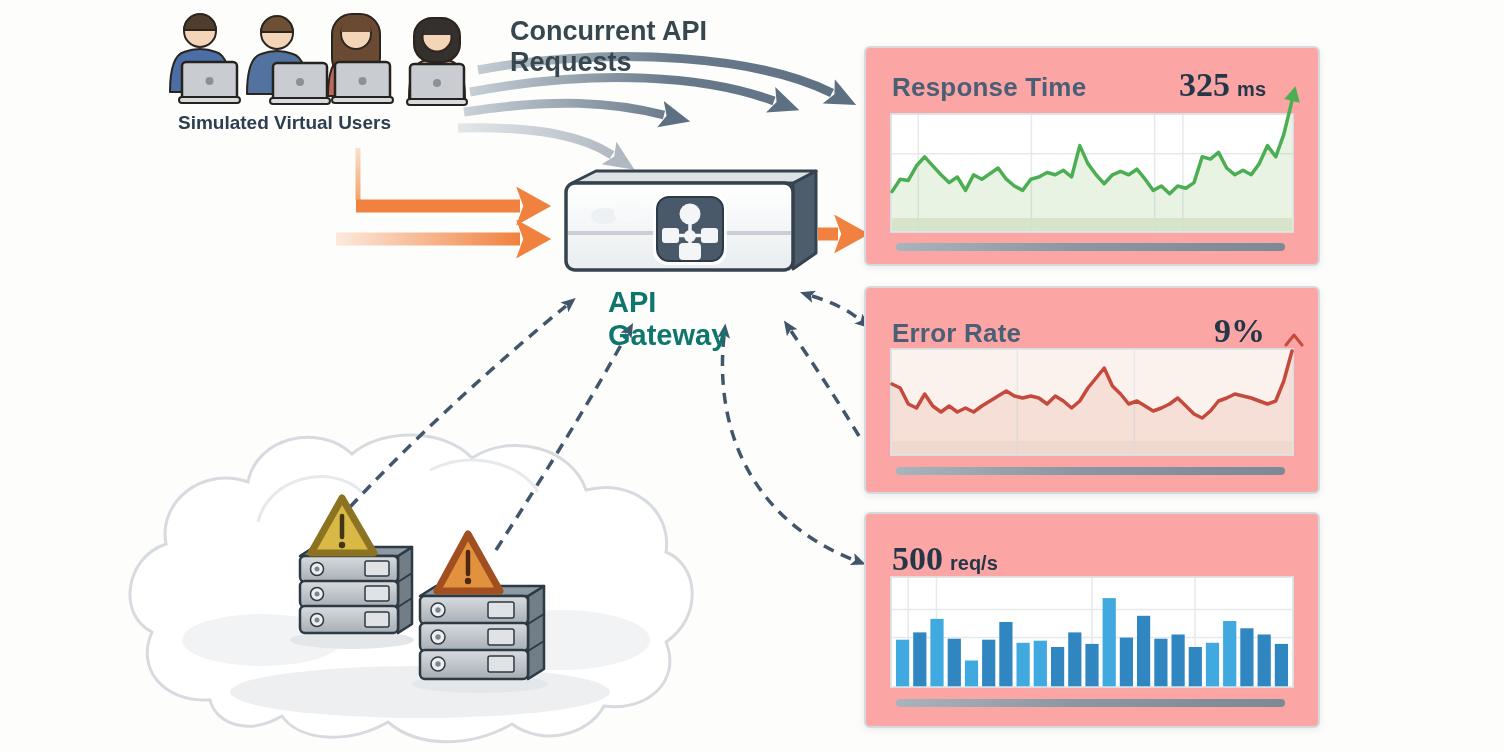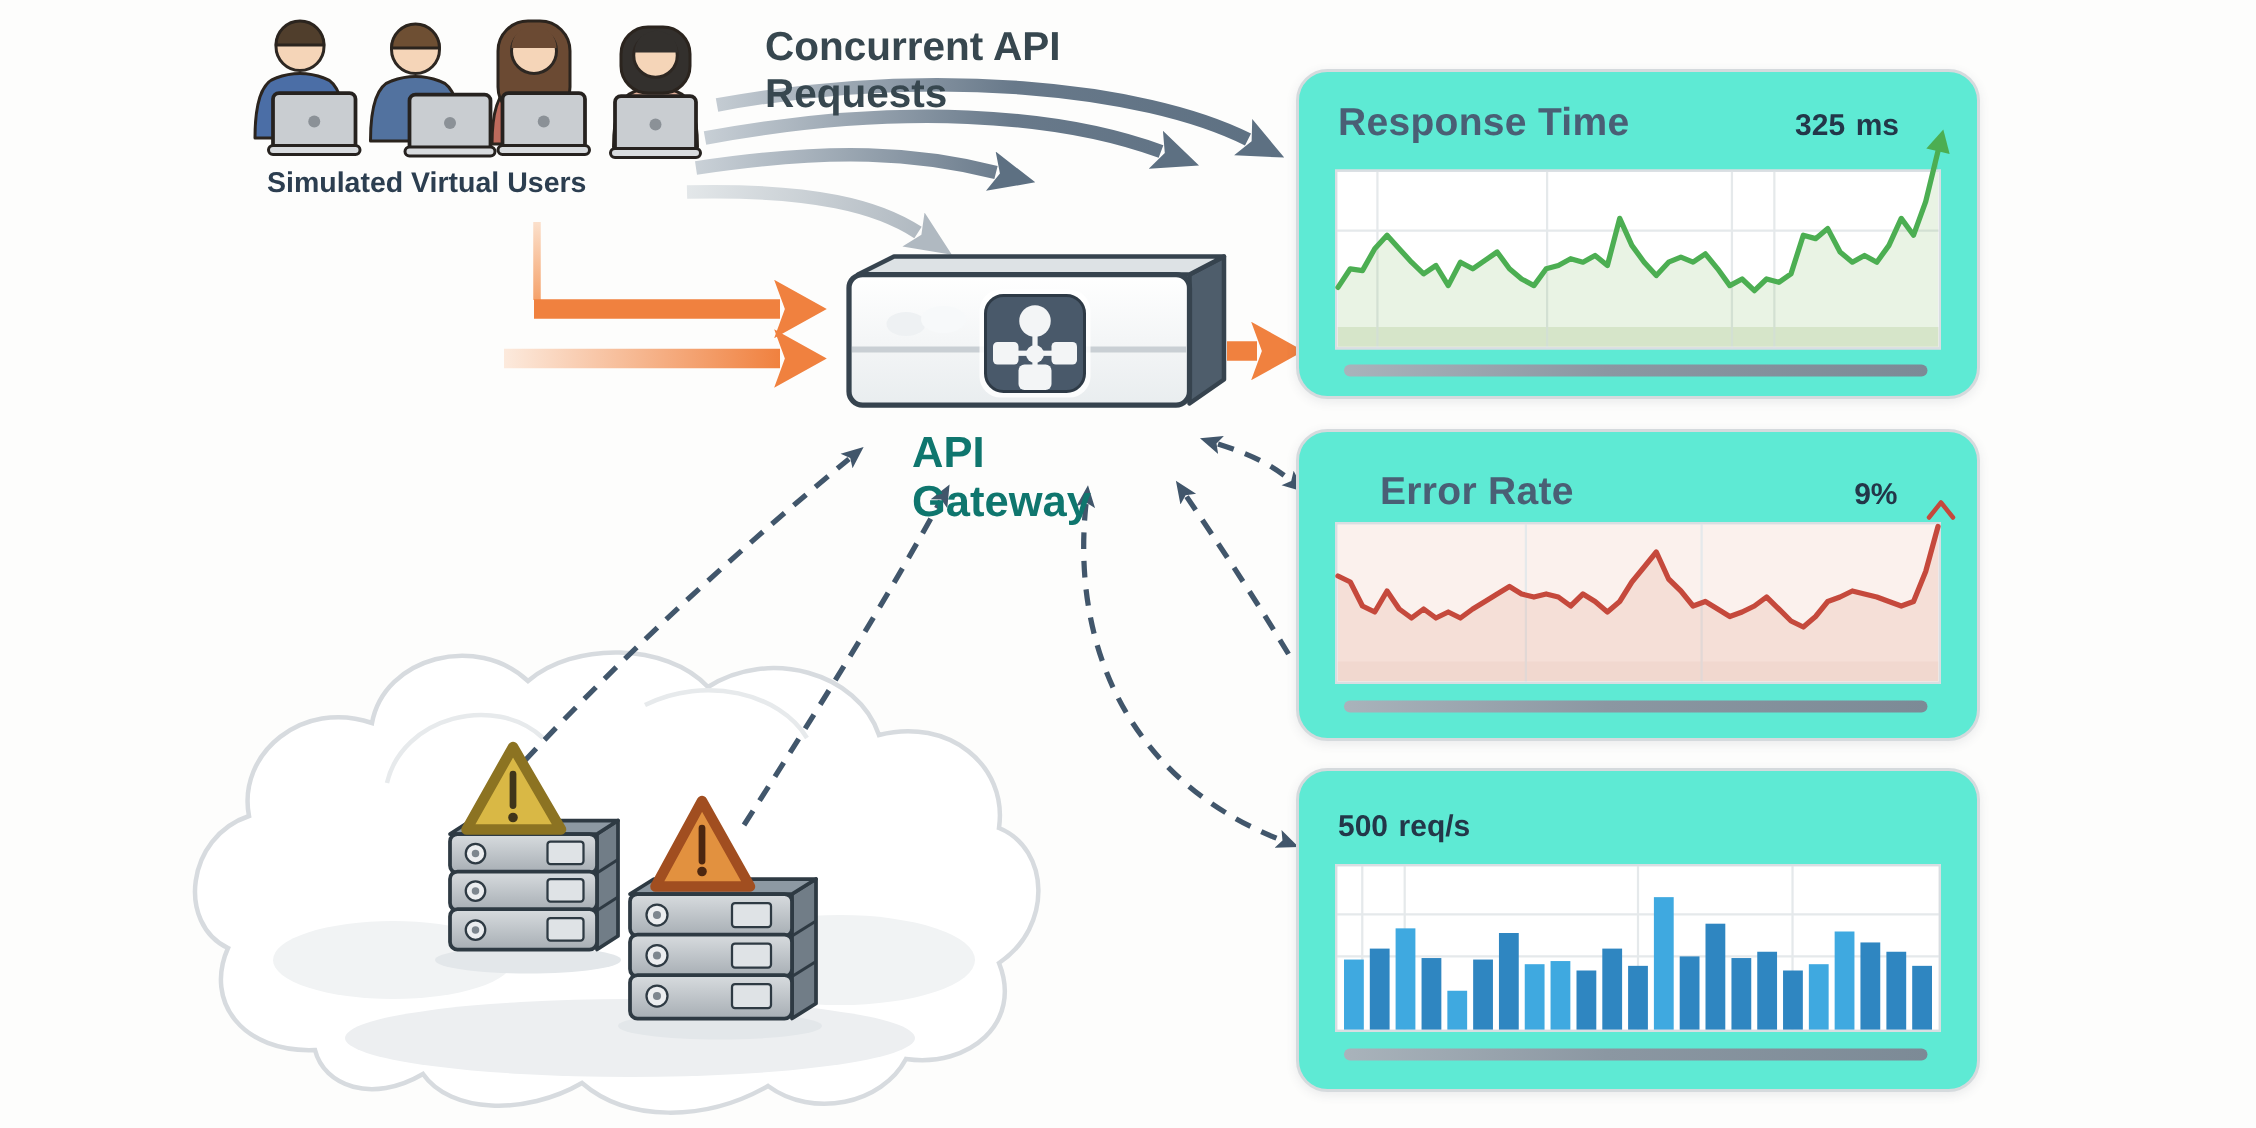--- a/index.html
+++ b/index.html
@@ -3,32 +3,32 @@
 <meta charset="utf-8">
 <style>
   html,body{margin:0;padding:0;background:#ffffff;}
   body{font-family:"Liberation Sans","DejaVu Sans",sans-serif;}
   .stage{position:relative;width:1504px;height:752px;background:#fdfdfc;overflow:hidden;}
   .scene{position:absolute;left:0;top:0;z-index:1;}
   .lbl{position:absolute;z-index:2;text-align:left;color:#33475a;}
   .users-lbl{left:178px;top:112px;width:304px;font-size:19px;font-weight:700;color:#2c3e50;}
   .requests-lbl{left:510px;top:16px;width:312px;font-size:27px;font-weight:600;color:#37474f;}
   .gateway-lbl{left:608px;top:286px;width:174px;font-size:29px;font-weight:700;color:#0f766e;}
-  .panel{position:absolute;z-index:2;background:#5eead4;border:2px solid #d5dadd;border-radius:21px;
+  .panel{position:absolute;z-index:2;background:#fca5a5;border:2px solid #d5dadd;border-radius:6px;
          box-shadow:0 2px 7px rgba(60,72,84,.10);}
   .p1{left:864px;top:46px;width:452px;height:216px;}
   .p2{left:864px;top:286px;width:452px;height:204px;}
   .p3{left:864px;top:512px;width:452px;height:212px;}
   .title-row{position:absolute;left:26px;display:flex;justify-content:space-between;align-items:baseline;}
   .p1 .title-row{top:18px;right:52px;}
-  .p2 .title-row{top:24px;right:46px;margin-left:28px;}
+  .p2 .title-row{top:24px;right:46px;}
   .p3 .title-row{top:26px;right:24px;}
   .panel-title{font-size:26px;font-weight:700;color:#4a5f75;letter-spacing:.2px;}
   .metric{white-space:nowrap;}
-  .metric .val{font-size:20px;font-weight:700;color:#233749;}
+  .metric .val{font-size:34px;font-weight:700;color:#233749;font-family:Liberation Serif, serif;}
   .metric .unit{font-size:20px;font-weight:700;color:#233749;margin-left:7px;}
   .chart{position:absolute;left:24px;overflow:visible;}
   .p1 .chart{top:65px;}
   .p2 .chart{top:60px;}
   .p3 .chart{top:62px;}
   .scrollbar{position:absolute;left:30px;right:33px;height:8px;border-radius:4px;
              background:linear-gradient(90deg,#a9b3bb 0%,#8b97a2 45%,#7c8a96 100%);}
   .p1 .scrollbar{bottom:13px;}
   .p2 .scrollbar{bottom:17px;}
   .p3 .scrollbar{bottom:19px;}

